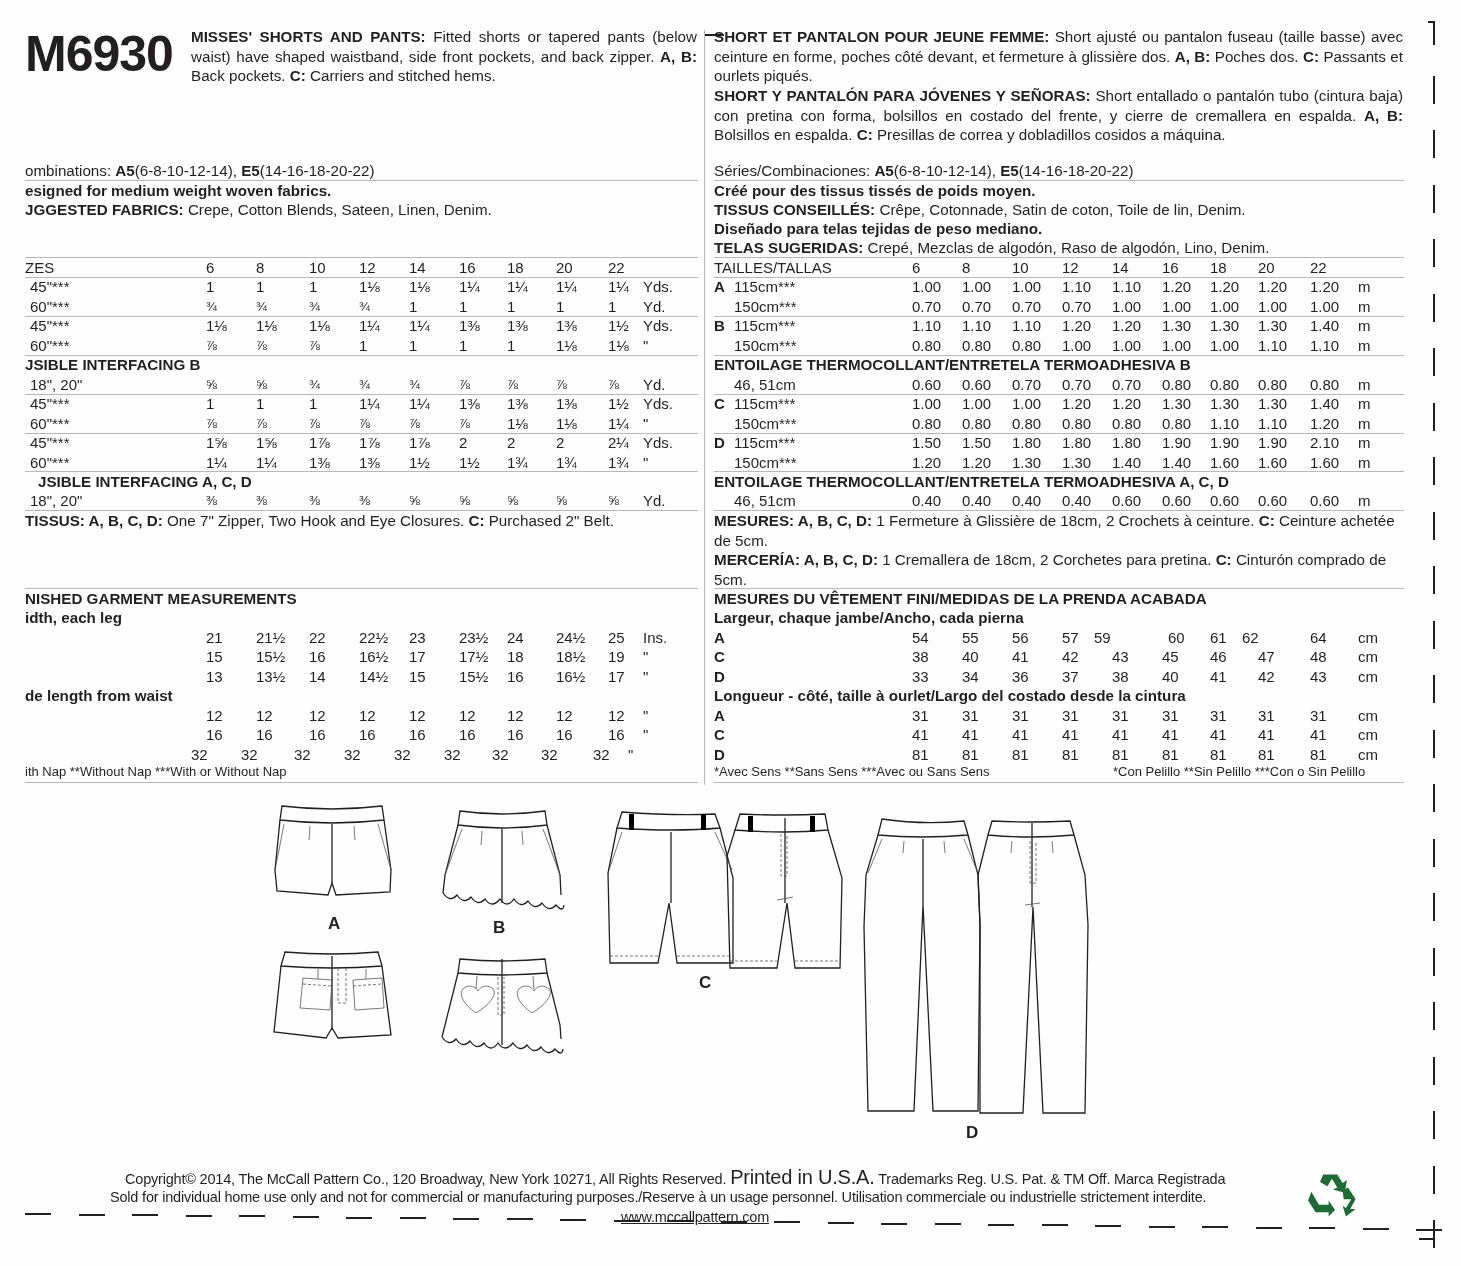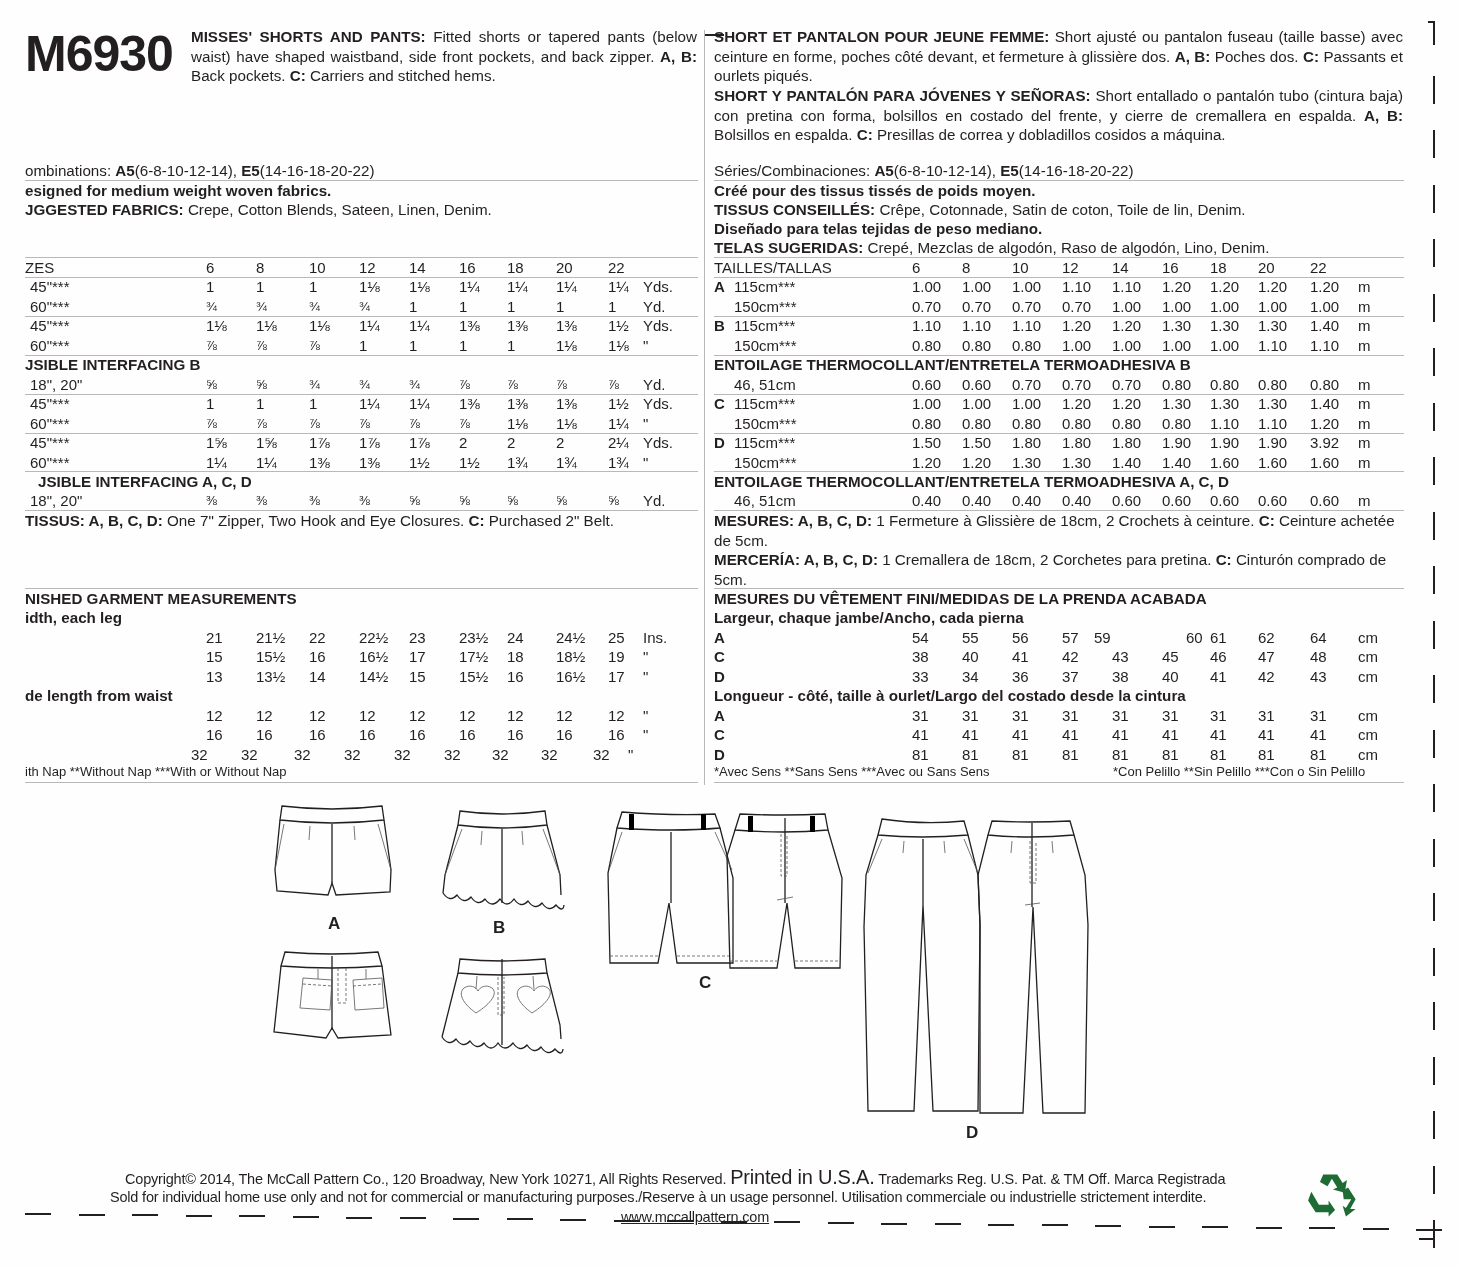--- a/index.html
+++ b/index.html
@@ -412,21 +412,21 @@
       <b class="lbl" style="font-weight: bold;">D</b>
       <span class="c" style="left: 20px;">115cm***</span>
       <span class="c" style="left: 198px;">1.50</span>
       <span class="c" style="left: 248px;">1.50</span>
       <span class="c" style="left: 298px;">1.80</span>
       <span class="c" style="left: 348px;">1.80</span>
       <span class="c" style="left: 398px;">1.80</span>
       <span class="c" style="left: 448px;">1.90</span>
       <span class="c" style="left: 496px;">1.90</span>
       <span class="c" style="left: 544px;">1.90</span>
-      <span class="c" style="left: 596px;">3.92</span>
+      <span class="c" style="left: 596px;">2.10</span>
       <span class="c" style="left: 644px;">m</span>
     </div>
     <div class="row" style="left: 714px; top: 452.5px; width: 690px;">
       <span class="c" style="left: 20px;">150cm***</span>
       <span class="c" style="left: 198px;">1.20</span>
       <span class="c" style="left: 248px;">1.20</span>
       <span class="c" style="left: 298px;">1.30</span>
       <span class="c" style="left: 348px;">1.30</span>
       <span class="c" style="left: 398px;">1.40</span>
       <span class="c" style="left: 448px;">1.40</span>
@@ -456,23 +456,23 @@
     <div class="rule" style="left: 714px; top: 588px; width: 690px;"></div>
     <div class="abs line bold" style="left: 714px; top: 588.5px;">MESURES DU VÊTEMENT FINI/MEDIDAS DE LA PRENDA ACABADA</div>
     <div class="abs line bold" style="left: 714px; top: 608px;">Largeur, chaque jambe/Ancho, cada pierna</div>
     <div class="row" style="left: 714px; top: 627.5px; width: 690px;">
       <b class="lbl" style="font-weight: bold;">A</b>
       <span class="c" style="left: 198px;">54</span>
       <span class="c" style="left: 248px;">55</span>
       <span class="c" style="left: 298px;">56</span>
       <span class="c" style="left: 348px;">57</span>
       <span class="c" style="left: 380px;">59</span>
-      <span class="c" style="left: 472px;">60</span>
+      <span class="c" style="left: 454px;">60</span>
       <span class="c" style="left: 496px;">61</span>
-      <span class="c" style="left: 544px;">62</span>
+      <span class="c" style="left: 528px;">62</span>
       <span class="c" style="left: 596px;">64</span>
       <span class="c" style="left: 644px;">cm</span>
     </div>
     <div class="row" style="left: 714px; top: 647px; width: 690px;">
       <b class="lbl" style="font-weight: bold;">C</b>
       <span class="c" style="left: 198px;">38</span>
       <span class="c" style="left: 248px;">40</span>
       <span class="c" style="left: 298px;">41</span>
       <span class="c" style="left: 348px;">42</span>
       <span class="c" style="left: 398px;">43</span>

